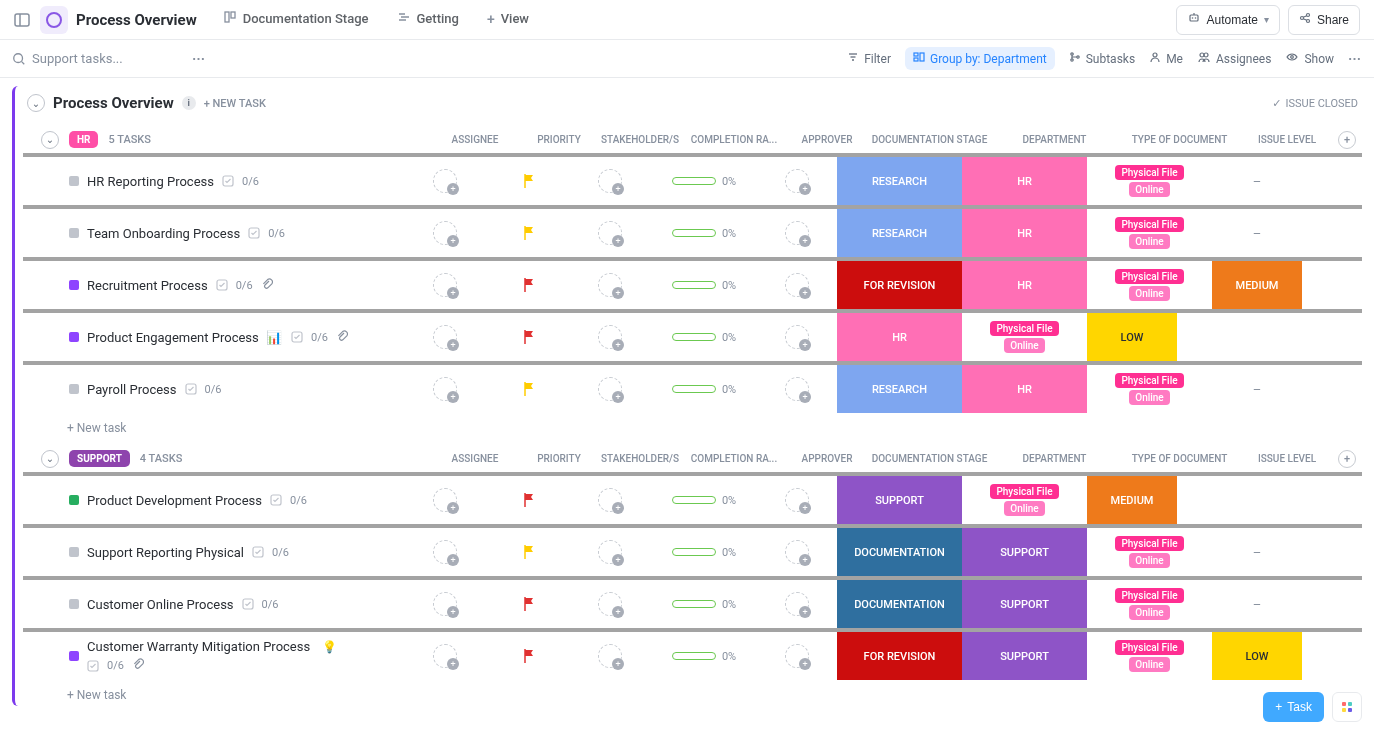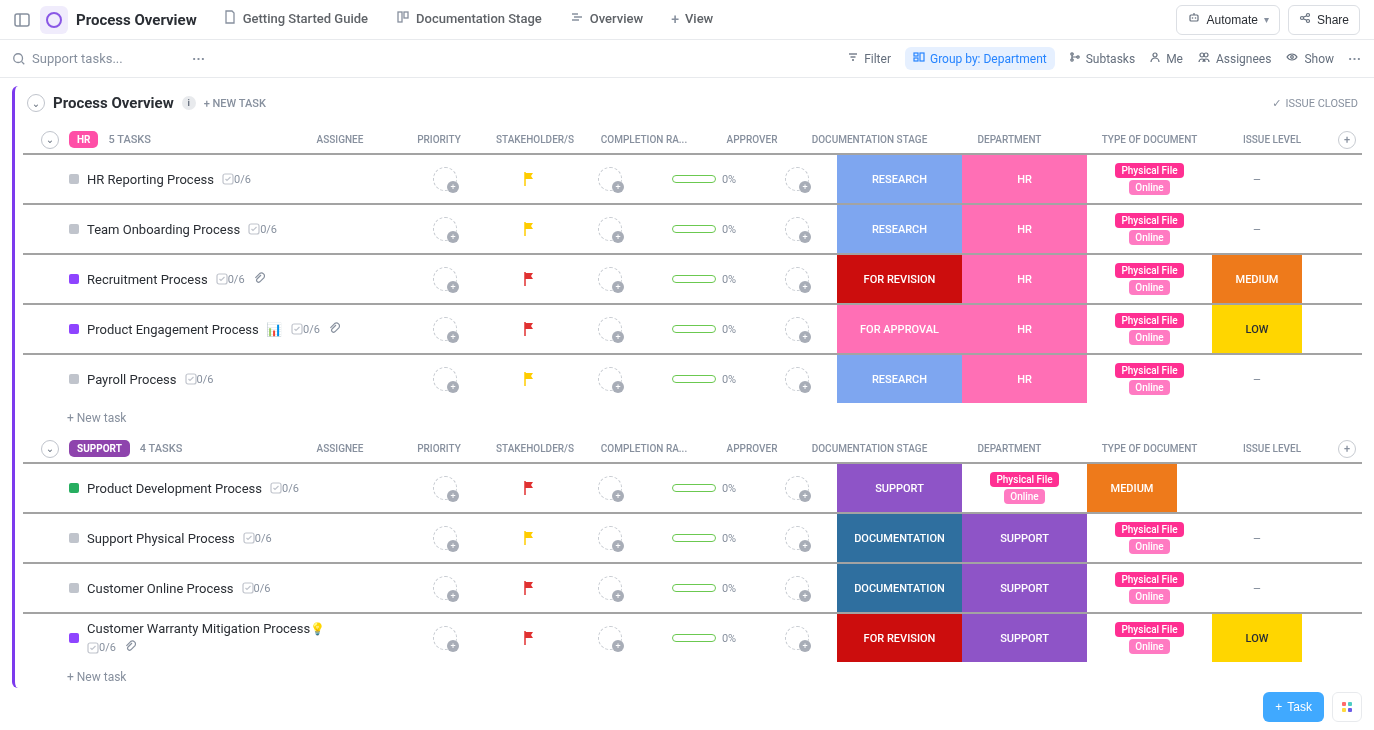--- a/index.html
+++ b/index.html
@@ -92,39 +92,39 @@
   }
   .group-chev {
     width: 18px; height: 18px; border: 1px solid #c0c4cc; border-radius: 50%;
     display: inline-flex; align-items: center; justify-content: center; font-size: 10px; color: #656f7d; cursor:pointer;
   }
   .group-pill {
     padding: 3px 8px; border-radius: 5px; font-size: 10px; font-weight: 700; color: #fff;
   }
   .group-count { color: #87909e; font-size: 11px; text-transform: uppercase; font-weight:500;}
   .cols-row {
-    display: flex; align-items: center; margin-left: 0px; gap: 15px;
+    display: flex; align-items: center; margin-left: 0px;
   }
   .col-h {
     font-size: 10px; color: #87909e; text-transform: uppercase; text-align: center;
     font-weight: 500;
   }
   .task-row {
-    display: flex; align-items: center; border-top: 2px solid #a3a3a3;
+    display: flex; align-items: center; border-top: 4px solid #a3a3a3;
     min-height: 48px; background: #fff;
   }
   .task-row:first-child { border-top: 1px solid #eef0f3; }
   .task-name-cell {
     width: 378px; display: flex; align-items: center; gap: 8px; padding-left: 46px;
     flex-shrink: 0;
   }
   .sq { width: 10px; height: 10px; border-radius: 2px; flex-shrink: 0;}
   .task-name { font-size: 13px; color: #2a2e34; cursor: pointer;}
   .sub-pill {
-    display: inline-flex; align-items: center; gap: 0;
+    display: inline-flex; align-items: center; gap: 8px;
     font-size: 11px; color: #87909e;
   }
   .attach-icon { color: #87909e; font-size: 12px;}
   .cell { flex-shrink: 0; display: flex; align-items: center; justify-content: center;}
   .c-assignee { width: 88px; }
   .c-priority { width: 80px; }
   .c-stake { width: 82px; }
   .c-completion { width: 106px; }
   .c-approver { width: 80px; }
   .c-stage { width: 125px; }
@@ -195,43 +195,35 @@
   </div>
   <div class="icon-btn active">
     <span class="circle-outline"></span>
   </div>
   <span class="page-title">Process Overview</span>
 
   <div class="tabs">
     <div class="tab">
       <span class="ticon">
         <svg width="14" height="14" viewBox="0 0 14 14">
-            <path d="M3 1h6l2 2v10H3z" fill="none" stroke="currentColor" stroke-width="1.3"></path>
-          </svg>
-      </span>
-      <span>Getting Started Guide</span>
-    </div>
-    <div class="tab">
-      <span class="ticon">
-        <svg width="14" height="14" viewBox="0 0 14 14">
             <rect x="2" y="2" width="4" height="10" fill="none" stroke="currentColor" stroke-width="1.3"></rect>
             <rect x="8" y="2" width="4" height="6" fill="none" stroke="currentColor" stroke-width="1.3"></rect>
           </svg>
       </span>
       <span>Documentation Stage</span>
     </div>
     <div class="tab">
       <span class="ticon">
         <svg width="14" height="14" viewBox="0 0 14 14">
             <line x1="2" y1="4" x2="8" y2="4" stroke="currentColor" stroke-width="1.5"></line>
             <line x1="4" y1="7" x2="12" y2="7" stroke="currentColor" stroke-width="1.5"></line>
             <line x1="2" y1="10" x2="9" y2="10" stroke="currentColor" stroke-width="1.5"></line>
           </svg>
       </span>
-      <span>Overview</span>
+      <span>Getting</span>
     </div>
     <div class="tab">
       <span class="ticon">+</span>
       <span>View</span>
     </div>
   </div>
 
   <div class="spacer"></div>
   <div class="right-buttons">
     <button class="btn">
@@ -544,23 +536,20 @@
             </div>
       <div class="cell c-completion">
         <div class="progress-wrap">
           <span class="progress-bar"></span>
           <span class="progress-txt">0%</span>
         </div>
       </div>
       <div class="cell c-approver">
               <span class="avatar-dashed"></span>
             </div>
-      <div class="cell c-stage" style="padding:0;">
-              <div class="stage-tag" style="background:#ff6fb5">FOR APPROVAL</div>
-            </div>
       <div class="cell c-dept" style="padding:0;">
               <div class="dept-tag" style="background:#ff6fb5">HR</div>
             </div>
       <div class="cell c-doctype">
               <span class="doc-tag" style="background:#ff2f92;color:#fff;">Physical File</span>
               <span class="doc-tag" style="background:#ff7ac2;color:#fff;">Online</span>
             </div>
       <div class="cell c-issue" style="padding:0;">
               <div class="issue-tag" style="background:#ffd600;color:#2a2e34;">LOW</div>
             </div>
@@ -679,21 +668,21 @@
               <span class="doc-tag" style="background:#ff7ac2;color:#fff;">Online</span>
             </div>
       <div class="cell c-issue" style="padding:0;">
               <div class="issue-tag" style="background:#ee7a1b;color:#fff;">MEDIUM</div>
             </div>
       <div class="cell c-add"></div>
     </div>
           <div class="task-row">
       <div class="task-name-cell">
         <span class="sq" style="background:#c0c4cc"></span>
-        <span class="task-name">Support Physical Process</span>
+        <span class="task-name">Support Reporting Physical</span>
               <span class="sub-pill">
                 <svg width="12" height="12" viewBox="0 0 12 12">
                   <rect x="1" y="1" width="10" height="10" rx="2" fill="none" stroke="#c0c4cc" stroke-width="1.2"></rect>
                   <path d="M3.5 6l1.5 1.5L8.5 4" fill="none" stroke="#c0c4cc" stroke-width="1.2"></path>
                 </svg>
                 <span>0/6</span>
               </span>
       </div>
       <div class="cell c-assignee">
               <span class="avatar-dashed"></span>
@@ -780,21 +769,21 @@
             </div>
       <div class="cell c-issue" style="padding:0;">
               <span class="issue-dash">–</span>
             </div>
       <div class="cell c-add"></div>
     </div>
           <div class="task-row">
       <div class="task-name-cell">
         <span class="sq" style="background:#8e44ff"></span>
         <div style="display:flex;flex-direction:column;gap:4px;">
-           <div style="display:flex;align-items:center;gap:0;justify-content:center;">
+           <div style="display:flex;align-items:center;gap:12px;justify-content:center;">
              <span class="task-name">Customer Warranty Mitigation Process</span>
              <span class="idea-icon">💡</span>
            </div>
            <div style="display:flex;align-items:center;gap:8px;">
                   <span class="sub-pill">
                     <svg width="12" height="12" viewBox="0 0 12 12">
                       <rect x="1" y="1" width="10" height="10" rx="2" fill="none" stroke="#c0c4cc" stroke-width="1.2"></rect>
                       <path d="M3.5 6l1.5 1.5L8.5 4" fill="none" stroke="#c0c4cc" stroke-width="1.2"></path>
                     </svg>
                     <span>0/6</span>

